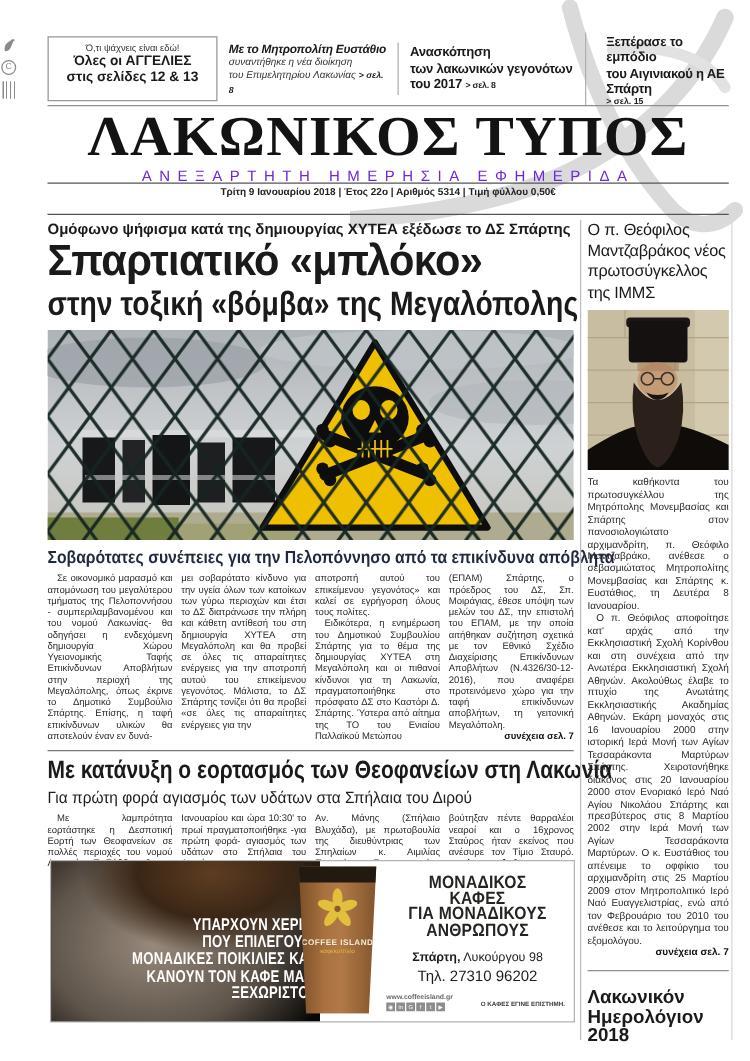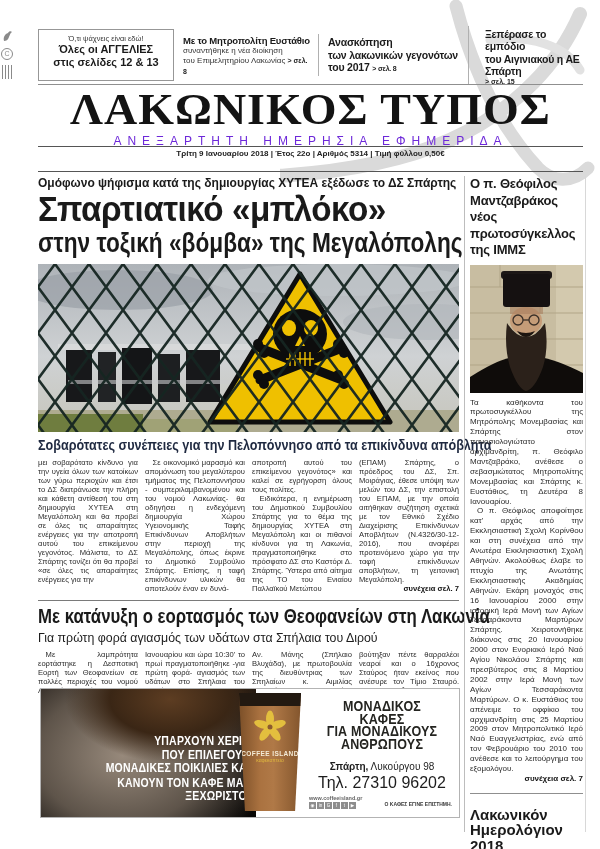--- a/index.html
+++ b/index.html
@@ -11,21 +11,21 @@
   #side-marks{position:absolute;left:1px;top:30px;width:12px;z-index:2;display:flex;flex-direction:column;gap:5px;align-items:center;}
   .mark{width:11px;height:13px;color:#8a8a8a;font-size:9px;line-height:13px;text-align:center;}
   .mark.circle{border:1px solid #8a8a8a;border-radius:50%;width:10px;height:10px;font-size:7px;line-height:10px;}
   .mark.barcode{background:repeating-linear-gradient(90deg,#8a8a8a 0 1px,transparent 1px 3px);height:14px;}
   
   #topbar{position:absolute;left:38px;top:27px;width:545px;height:56px;display:flex;z-index:2;align-items:center;}
   .teaser{padding-top:2px;}
   #teaser-1{width:126px;border:1px solid #979797;text-align:center;padding:4px 4px 2px 4px;height:44px;}
   #teaser-1 .t-small{font-size:7.5px;color:#333;}
   #teaser-1 .t-big{font-size:11px;font-weight:bold;line-height:13px;}
-  #teaser-2{width:127px;margin-left:9px;}
+  #teaser-2{width:127px;margin-left:9px;font-style:italic;}
   #teaser-2 .t-title{font-size:9.5px;font-weight:bold;letter-spacing:-0.2px;line-height:11px;}
   .t-line{font-size:8px;color:#333;line-height:10.5px;}
   #teaser-3{width:134px;border-left:1px solid #b0b0b0;padding-left:9px;margin-left:8px;}
   #teaser-4{flex:1;border-left:1px solid #b0b0b0;padding-left:16px;margin-left:6px;}
   .t-bold{font-size:10.5px;font-weight:bold;line-height:12.5px;letter-spacing:-0.2px;}
   .t-ref{font-size:7px;font-weight:bold;color:#222;}
   
   .hrule{position:absolute;left:38px;width:545px;height:1px;background:#8f8f8f;z-index:2;}
   
   #masthead{position:absolute;left:38px;top:85px;width:545px;text-align:center;z-index:2;}
@@ -42,21 +42,21 @@
   #subhead1{margin-top:5px;font-size:14px;font-weight:bold;color:#1f2940;transform:scaleX(0.9);transform-origin:left;white-space:nowrap;}
   .colrow{margin-top:5px;display:flex;gap:7px;}
   .story-col{width:100px;font-size:7.6px;line-height:9px;text-align:justify;color:#2a2a2a;white-space:pre-line;}
   .cont{display:block;text-align:right;font-weight:bold;color:#111;}
   .cont-inline{font-weight:bold;color:#111;}
   #story2{margin-top:7px;border-top:1px solid #7a7a7a;padding-top:4px;}
   #h2a{font-size:20px;font-weight:bold;line-height:23px;transform:scaleX(0.84);transform-origin:left;white-space:nowrap;}
   #subhead2{font-size:13px;color:#1c1c1c;margin-top:2px;transform:scaleX(0.95);transform-origin:left;white-space:nowrap;}
   
   #right-col{position:absolute;left:470px;top:176px;width:113px;z-index:2;}
-  #rc-headline{font-size:13px;font-weight:bold;line-height:16.5px;letter-spacing:-0.2px;}
+  #rc-headline{font-size:13px;font-weight:normal;line-height:16.5px;letter-spacing:-0.2px;}
   #rc-photo{margin-top:6px;display:block;}
   #rc-body{margin-top:5px;font-size:8px;line-height:9.9px;text-align:justify;color:#2a2a2a;}
   #rc-body p{margin:0;}
   #rc-body p + p{text-indent:7px;}
   #rc-rule{margin-top:9px;border-top:1px solid #8f8f8f;}
   #promo{margin-top:13px;}
   .promo-title{font-size:15px;font-weight:bold;line-height:15.5px;}
   .vline{position:absolute;width:1px;z-index:2;}
   
   #ad{position:absolute;left:40px;top:688px;width:418px;height:128px;border:1px solid #b3b3b3;background:#fff;z-index:2;}
@@ -69,21 +69,21 @@
     font-size:10.5px;line-height:10.5px;transform:scaleY(1.3);transform-origin:right bottom;letter-spacing:0.2px;}
   #ad-cup{position:absolute;left:196px;top:4px;width:66px;height:118px;z-index:3;
     background:linear-gradient(90deg,#774c26 0%,#aa7240 35%,#b07947 55%,#80532b 100%);
     clip-path:polygon(3% 0,97% 0,88% 100%,12% 100%);text-align:center;}
   #ad-cup .band{height:13px;background:#221911;}
   #ad-cup .brand{font-size:6.5px;font-weight:bold;color:#f3ead6;letter-spacing:0.4px;margin-top:2px;}
   #ad-cup .brand-sub{font-size:5px;color:#e0b93f;}
   #ad-right{position:absolute;left:270px;top:10px;width:142px;text-align:center;}
   .ad-title-line{font-size:12.5px;font-weight:bold;line-height:12.5px;color:#242420;letter-spacing:0.2px;transform:scaleY(1.15);transform-origin:left top;}
   #ad-address{margin-top:12px;font-size:10px;color:#1d1d1d;}
-  #ad-phone{font-size:16px;color:#1d1d1d;margin-top:2px;}
+  #ad-phone{font-size:12px;color:#1d1d1d;margin-top:2px;}
   #ad-web{position:absolute;left:268px;bottom:8px;}
   #ad-web .url{font-size:5.5px;font-weight:bold;color:#666;}
   #ad-social{display:flex;gap:1px;margin-top:1px;}
   #ad-social .sq{width:7px;height:7px;background:#8d8d8d;color:#fff;font-size:4.5px;line-height:7px;text-align:center;}
   #ad-tagline{position:absolute;right:7px;bottom:10px;font-size:5px;font-weight:bold;color:#3a3a3a;}
 </style>
 </head>
 <body>
 
 <div id="page">
@@ -197,22 +197,22 @@
             <line x1="272" y1="88" x2="272" y2="102"></line>
               <line x1="248" y1="95" x2="276" y2="95"></line>
           </g>
         </g>
       </g>
       <rect width="421" height="168" fill="url(#fence)" opacity="0.95"></rect>
     </svg>
 
     <div id="subhead1">Σοβαρότατες συνέπειες για την Πελοπόννησο από τα επικίνδυνα απόβλητα</div>
     <div class="colrow">
+      <div class="story-col"> Σε οικονομικό μαρασμό και απομόνωση του μεγαλύτερου τμήματος της Πελοποννήσου - συμπεριλαμβανομένου και του νομού Λακωνίας- θα οδηγήσει η ενδεχόμενη δημιουργία Χώρου Υγειονομικής Ταφής Επικίνδυνων Αποβλήτων στην περιοχή της Μεγαλόπολης, όπως έκρινε το Δημοτικό Συμβούλιο Σπάρτης. Επίσης, η ταφή επικίνδυνων υλικών θα αποτελούν έναν εν δυνά-</div>
       <div class="story-col">μει σοβαρότατο κίνδυνο για την υγεία όλων των κατοίκων των γύρω περιοχών και έτσι το ΔΣ διατράνωσε την πλήρη και κάθετη αντίθεσή του στη δημιουργία ΧΥΤΕΑ στη Μεγαλόπολη και θα προβεί σε όλες τις απαραίτητες ενέργειες για την αποτροπή αυτού του επικείμενου γεγονότος. Μάλιστα, το ΔΣ Σπάρτης τονίζει ότι θα προβεί «σε όλες τις απαραίτητες ενέργειες για την</div>
-      <div class="story-col"> Σε οικονομικό μαρασμό και απομόνωση του μεγαλύτερου τμήματος της Πελοποννήσου - συμπεριλαμβανομένου και του νομού Λακωνίας- θα οδηγήσει η ενδεχόμενη δημιουργία Χώρου Υγειονομικής Ταφής Επικίνδυνων Αποβλήτων στην περιοχή της Μεγαλόπολης, όπως έκρινε το Δημοτικό Συμβούλιο Σπάρτης. Επίσης, η ταφή επικίνδυνων υλικών θα αποτελούν έναν εν δυνά-</div>
       <div class="story-col">αποτροπή αυτού του επικείμενου γεγονότος» και καλεί σε εγρήγορση όλους τους πολίτες.
  Ειδικότερα, η ενημέρωση του Δημοτικού Συμβουλίου Σπάρτης για το θέμα της δημιουργίας ΧΥΤΕΑ στη Μεγαλόπολη και οι πιθανοί κίνδυνοι για τη Λακωνία, πραγματοποιήθηκε στο πρόσφατο ΔΣ στο Καστόρι Δ. Σπάρτης. Ύστερα από αίτημα της ΤΟ του Ενιαίου Παλλαϊκού Μετώπου</div>
       <div class="story-col"><span>(ΕΠΑΜ) Σπάρτης, ο πρόεδρος του ΔΣ, Σπ. Μοιράγιας, έθεσε υπόψη των μελών του ΔΣ, την επιστολή του ΕΠΑΜ, με την οποία αιτήθηκαν συζήτηση σχετικά με τον Εθνικό Σχέδιο Διαχείρισης Επικίνδυνων Αποβλήτων (Ν.4326/30-12-2016), που αναφέρει προτεινόμενο χώρο για την ταφή επικίνδυνων αποβλήτων, τη γειτονική Μεγαλόπολη.</span><span class="cont">συνέχεια σελ. 7</span></div>
     </div>
 
     <div id="story2">
       <div id="h2a">Με κατάνυξη ο εορτασμός των Θεοφανείων στη Λακωνία</div>
       <div id="subhead2">Για πρώτη φορά αγιασμός των υδάτων στα Σπήλαια του Διρού</div>
       <div class="colrow">
         <div class="story-col"> Με λαμπρότητα εορτάστηκε η Δεσποτική Εορτή των Θεοφανείων σε πολλές περιοχές του νομού Λακωνίας. Το Σάββατο 6</div>

